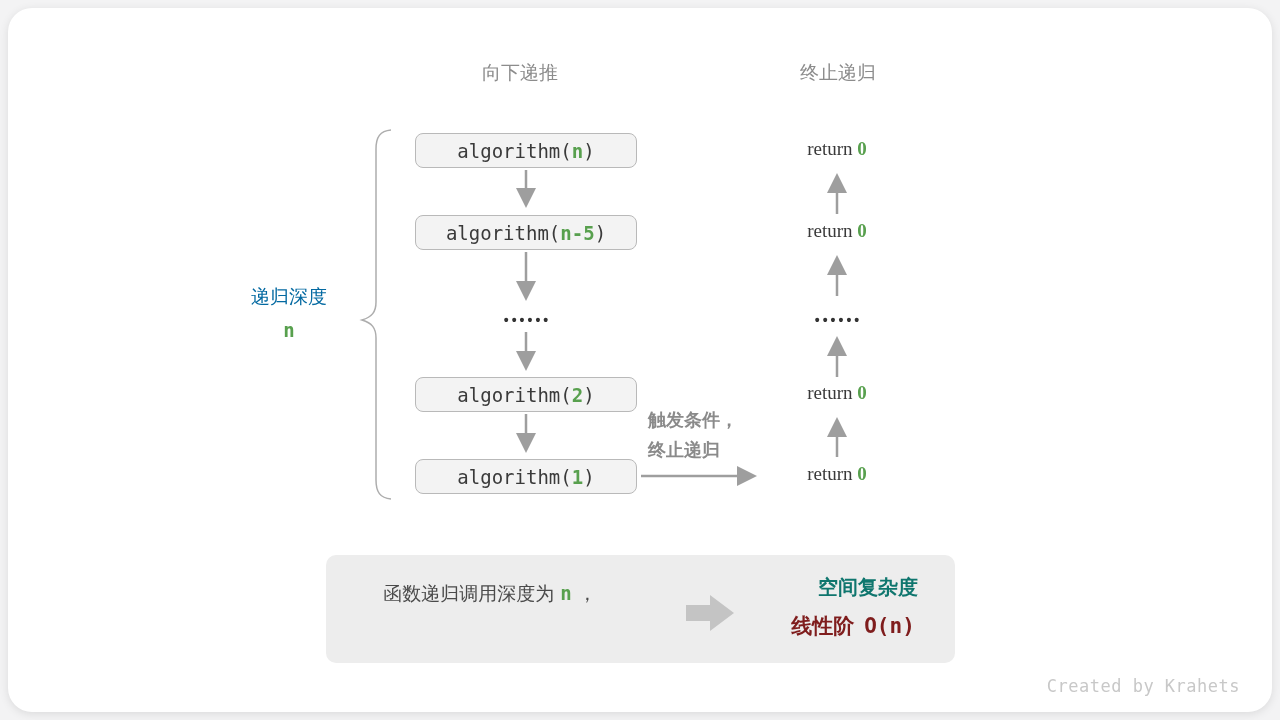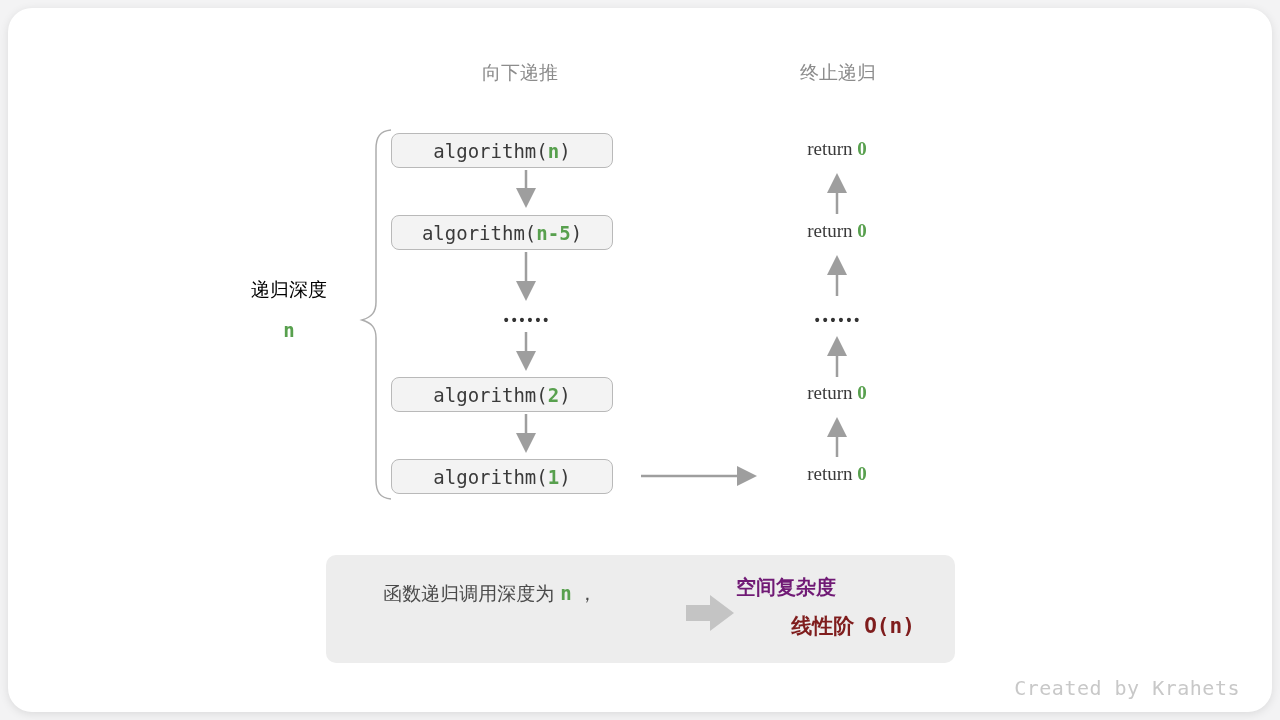--- a/index.html
+++ b/index.html
@@ -13,76 +13,76 @@
     background:#ffffff; border-radius:24px;
     box-shadow:0 2px 10px rgba(0,0,0,0.10);
   }
   #arrow-layer { position:absolute; left:0; top:0; width:1280px; height:720px; pointer-events:none; }
 
   .col-header {
     position:absolute; top:60px; transform:translateX(-50%);
     font-size:19px; font-weight:normal; color:#8c8c8c; white-space:nowrap;
   }
   .code-box {
-    position:absolute; left:391px; width:222px; height:35px; box-sizing:border-box;
+    position:absolute; left:415px; width:222px; height:35px; box-sizing:border-box;
     background:#f3f3f3; border:1.5px solid #b9b9b9; border-radius:8px;
     display:flex; align-items:center; justify-content:center;
     font-family:"DejaVu Sans Mono","Liberation Mono",monospace;
     font-size:19px; color:#3a3a3a; white-space:pre;
   }
   .green { color:#58a04e; font-weight:bold; }
   .return-row {
     position:absolute; left:837px; transform:translateX(-50%);
     font-family:Liberation Serif, serif;
     font-size:19px; color:#3a3a3a; white-space:pre;
   }
   .dots {
     position:absolute; transform:translateX(-50%);
     font-size:14px; font-weight:bold; letter-spacing:3px; text-indent:3px;
     color:#333333; white-space:nowrap;
   }
   .depth-label {
-    position:absolute; left:289px; top:277px; transform:translateX(-50%);
-    font-size:19px; color:#000000; white-space:nowrap;
+    position:absolute; left:289px; top:284px; transform:translateX(-50%);
+    font-size:19px; color:#0369a1; white-space:nowrap;
   }
   .depth-var {
     position:absolute; left:289px; top:319px; transform:translateX(-50%);
     font-family:"DejaVu Sans Mono","Liberation Mono",monospace; font-size:19px;
   }
   .trigger {
     position:absolute; left:648px; top:405px;
     font-size:18px; font-weight:bold; color:#8a8a8a; line-height:30px; white-space:nowrap;
   }
   #summary-box {
     position:absolute; left:326px; top:555px; width:629px; height:108px;
     background:#ededed; border-radius:10px;
   }
   .sum-line {
     position:absolute; transform:translateX(-50%);
     font-size:19px; color:#4a4a4a; white-space:nowrap;text-align:right;
   }
   .mono { font-family:"DejaVu Sans Mono","Liberation Mono",monospace; }
   .sp { margin:0 6px; }
   #summary-title {
-    position:absolute; left:786px; top:574px; transform:translateX(-50%);
-    font-size:20px; font-weight:bold; color:#701a75; white-space:nowrap;
+    position:absolute; left:868px; top:574px; transform:translateX(-50%);
+    font-size:20px; font-weight:bold; color:#0f766e; white-space:nowrap;
   }
   #summary-result {
     position:absolute; left:853px; top:612px; transform:translateX(-50%);
     font-size:21px; font-weight:bold; color:#7f1d1d; white-space:nowrap;
   }
   #big-arrow {
     position:absolute; left:686px; top:595px; width:48px; height:36px;
     background:#c4c4c4;
     clip-path:polygon(0 28%, 50% 28%, 50% 0, 100% 50%, 50% 100%, 50% 72%, 0 72%);
   }
   #footer {
     position:absolute; right:40px; top:676px;
     font-family:"DejaVu Sans Mono","Liberation Mono",monospace;
-    font-size:20px; color:#c8c8c8; letter-spacing:0.5px;
+    font-size:17px; color:#c8c8c8; letter-spacing:0.5px;
   }
 </style>
 </head>
 <body>
 
 <div id="canvas">
   <div id="card"></div>
 
   <svg id="arrow-layer" viewBox="0 0 1280 720">
     <defs>
@@ -111,20 +111,24 @@
 
   <div class="depth-label">递归深度</div>
   <div class="depth-var green">n</div>
 
   <div class="code-box" style="top:133px"><span>algorithm(</span><span class="green">n</span><span>)</span></div>
   <div class="code-box" style="top:215px"><span>algorithm(</span><span class="green">n-5</span><span>)</span></div>
   <div class="dots" style="left:526px; top:312px">••••••</div>
   <div class="code-box" style="top:377px"><span>algorithm(</span><span class="green">2</span><span>)</span></div>
   <div class="code-box" style="top:459px"><span>algorithm(</span><span class="green">1</span><span>)</span></div>
 
+  <div class="trigger">
+    <div>触发条件，</div>
+    <div>终止递归</div>
+  </div>
 
   <div class="return-row" style="top:138px"><span>return </span><span class="green">0</span></div>
   <div class="return-row" style="top:220px"><span>return </span><span class="green">0</span></div>
   <div class="dots" style="left:837px; top:312px">••••••</div>
   <div class="return-row" style="top:382px"><span>return </span><span class="green">0</span></div>
   <div class="return-row" style="top:463px"><span>return </span><span class="green">0</span></div>
 
   <div id="summary-box"></div>
   <div class="sum-line" style="left:490px; top:581px"><span>函数递归调用深度为</span><span class="green mono sp">n</span><span>，</span></div>
   <div id="big-arrow"></div>

